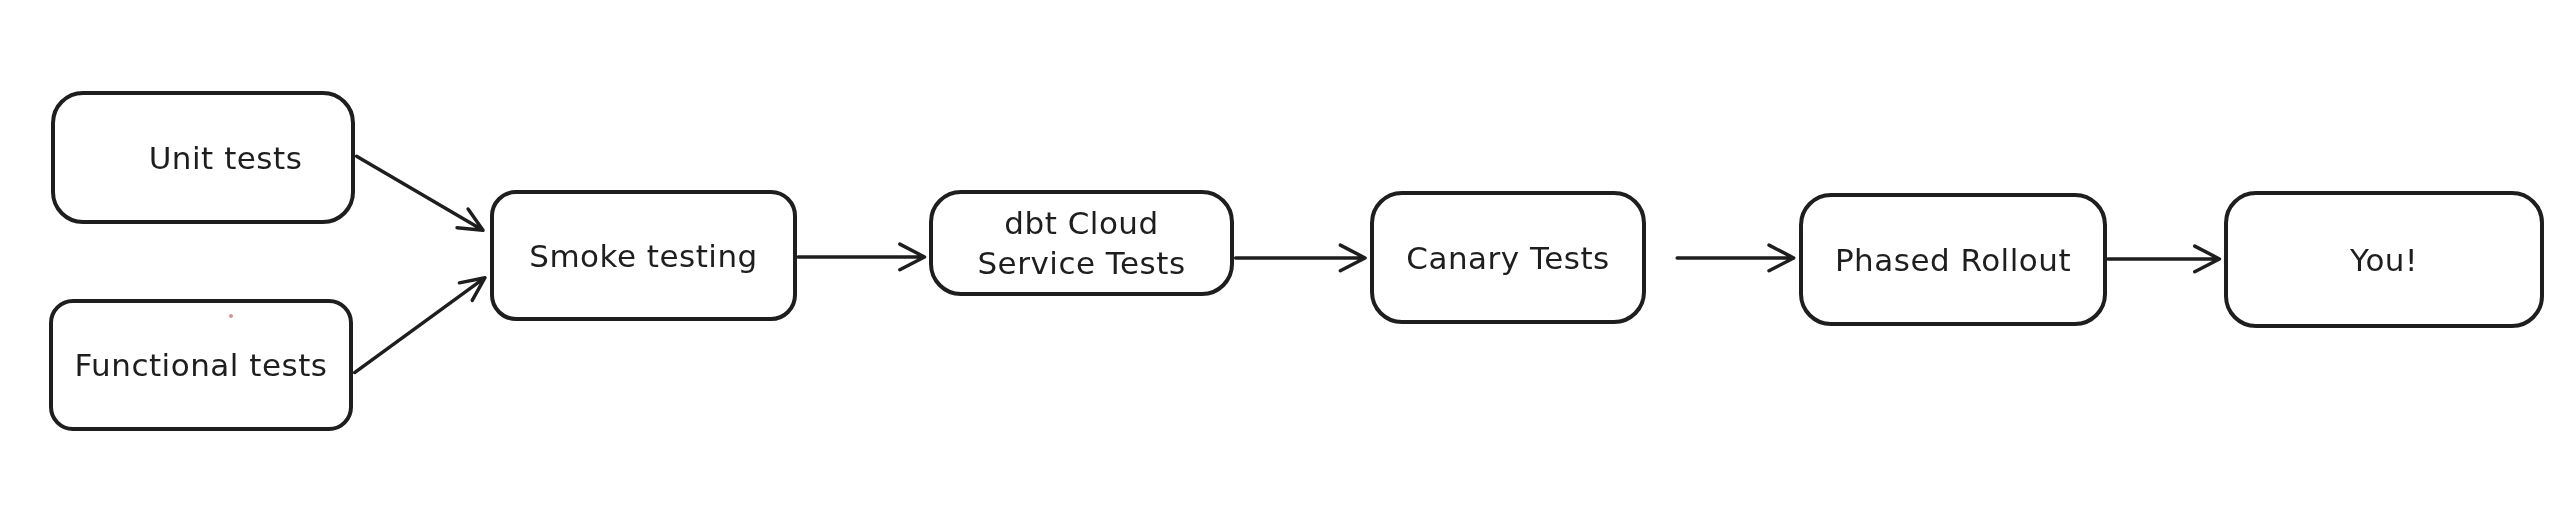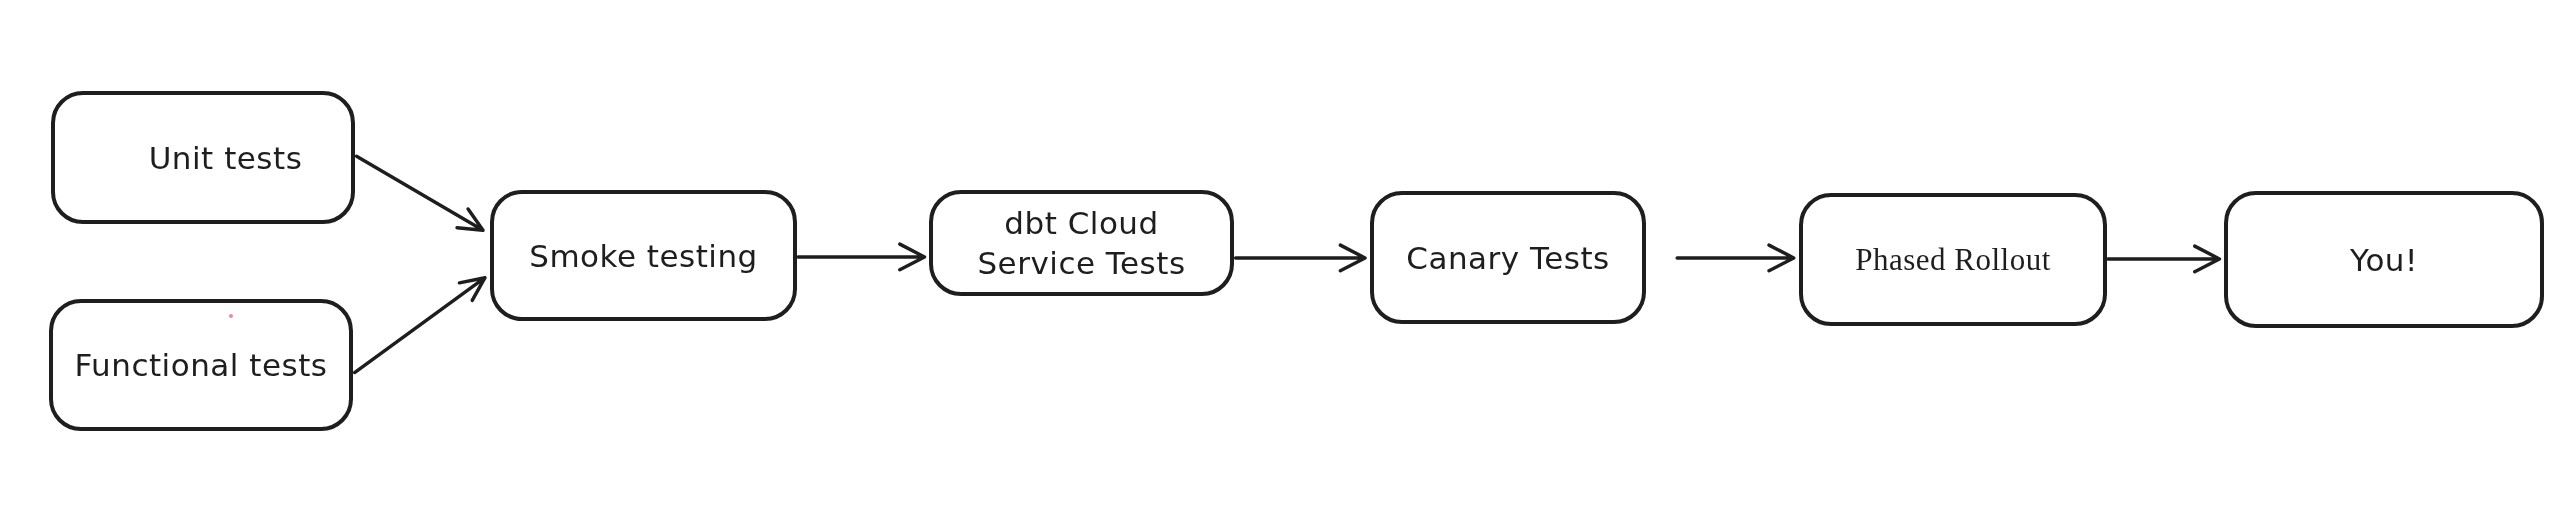--- a/index.html
+++ b/index.html
@@ -67,38 +67,38 @@
     <path d="M 808 260 L 936 260 M 911 247 L 936 260 L 911 273"></path>
     <path d="M 1251 261 L 1382 261 M 1357 248 L 1382 261 L 1357 274"></path>
     <path d="M 1698 261 L 1816 261 M 1791 248 L 1816 261 L 1791 274"></path>
     <path d="M 2134 262 L 2247 262 M 2222 249 L 2247 262 L 2222 275"></path>
   </svg>
 
   <div class="node" style="left: 51px; top: 91px; width: 304px; height: 133px; padding-left: 45px;">
     <span class="node-label">Unit tests</span>
   </div>
 
-  <div class="node" style="left: 49px; top: 299px; width: 304px; height: 132px;">
+  <div class="node" style="left: 49px; top: 299px; width: 304px; height: 132px; border-radius: 24px;">
     <span class="node-label">Functional tests</span>
   </div>
 
-  <div class="node" style="left: 490px; top: 190px; width: 307px; height: 131px;">
+  <div class="node" style="left: 490px; top: 190px; width: 307px; height: 131px; border-radius: 26px;">
     <span class="node-label">Smoke testing</span>
   </div>
 
   <div class="node" style="left: 929px; top: 190px; width: 305px; height: 106px;">
     <span class="node-label">dbt Cloud
 Service Tests</span>
   </div>
 
   <div class="node" style="left: 1370px; top: 191px; width: 276px; height: 133px;">
     <span class="node-label">Canary Tests</span>
   </div>
 
-  <div class="node" style="left: 1799px; top: 193px; width: 308px; height: 133px; font-family: Liberation Serif, serif;">
+  <div class="node" style="left: 1799px; top: 193px; width: 308px; height: 133px;">
     <span class="node-label">Phased Rollout</span>
   </div>
 
   <div class="node" style="left: 2224px; top: 191px; width: 320px; height: 137px;">
     <span class="node-label">You!</span>
   </div>
 
   <div class="artifact-dot" style="left: 229px; top: 314px; background: rgb(224, 102, 102);"></div>
 
 </div>

